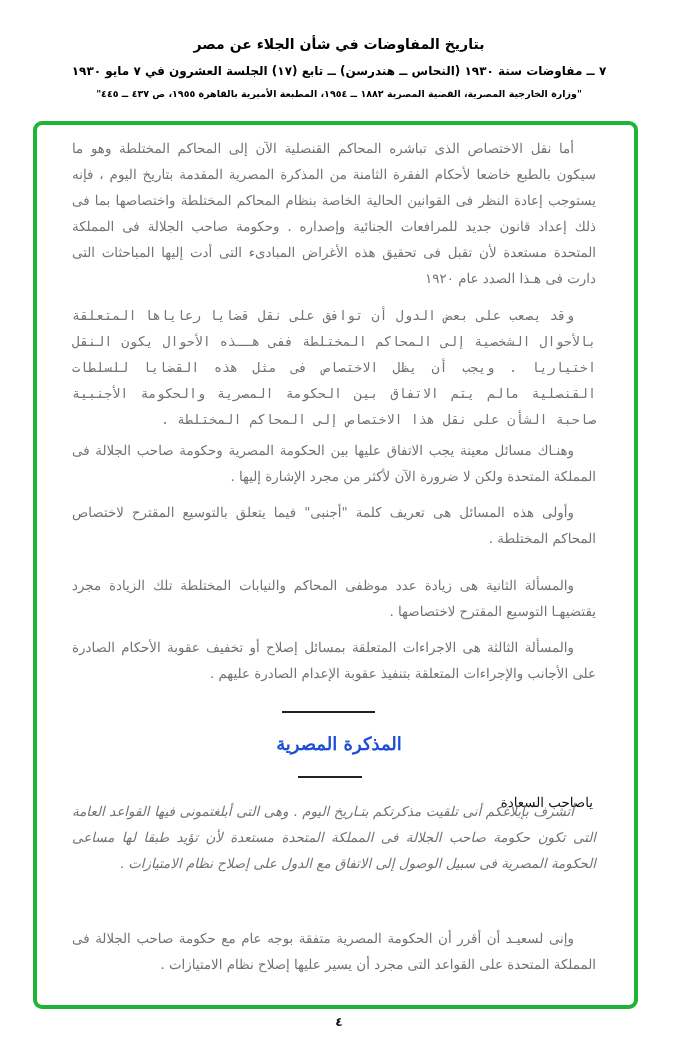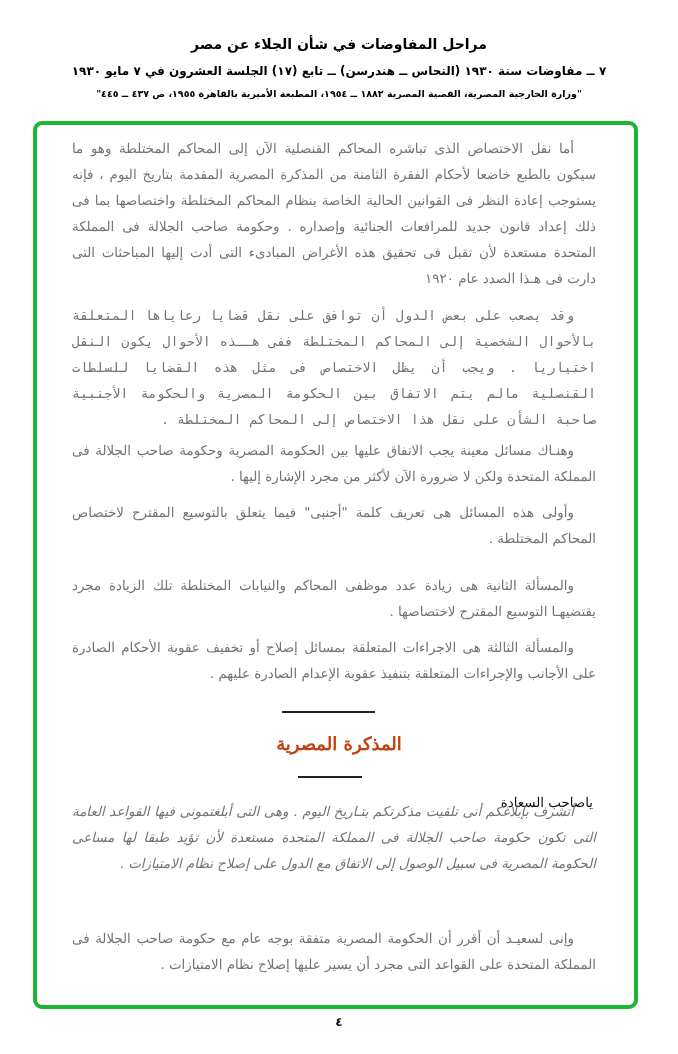--- a/index.html
+++ b/index.html
@@ -36,35 +36,35 @@
     #p5 { top: 573px; }
     #p6 { top: 635px; }
     #p7 { top: 799px; font-style: italic; }
     #p8 { top: 926px; }
 
     .sep { position: absolute; height: 2px; background: #222; }
     #sep-top { left: 282px; top: 711px; width: 93px; }
     #sep-bottom { left: 298px; top: 776px; width: 64px; }
     #memo-heading {
       position: absolute; left: 0; width: 678px; top: 733px; text-align: center;
-      direction: rtl; font-family: "DejaVu Serif", serif; font-size: 18px; font-weight: bold; color: #c2410c;
+      direction: rtl; font-family: "DejaVu Serif", serif; font-size: 18px; font-weight: bold; color: #1d4ed8;
     }
     #salutation {
       position: absolute; left: 0; width: 593px; top: 795px; text-align: right;
       direction: rtl; font-family: "DejaVu Serif", serif; font-size: 13.4px; color: #111;
     }
     #page-number {
       position: absolute; left: 0; width: 678px; top: 1015px; text-align: center;
       font-family: "DejaVu Sans", sans-serif; font-size: 12px; font-weight: bold; color: #111;
     }
   </style>
 </head>
 <body>
 
-<div id="hdr-title" class="hdr">مراحل المفاوضات في شأن الجلاء عن مصر</div>
+<div id="hdr-title" class="hdr">بتاريخ المفاوضات في شأن الجلاء عن مصر</div>
 <div id="hdr-subtitle" class="hdr">٧ ــ مفاوضات سنة ١٩٣٠ (النحاس ــ هندرسن) ــ تابع (١٧) الجلسة العشرون في ٧ مايو ١٩٣٠</div>
 <div id="hdr-source" class="hdr">"وزارة الخارجية المصرية، القضية المصرية ١٨٨٢ ــ ١٩٥٤، المطبعة الأميرية بالقاهرة ١٩٥٥، ص ٤٣٧ ــ ٤٤٥"</div>
 
 <div class="frame" style="border-color: rgb(29, 181, 54);"></div>
 
 <div id="p1" class="para"><span class="indent"></span><span>أما نقل الاختصاص الذى تباشره المحاكم القنصلية الآن إلى المحاكم المختلطة وهو ما سيكون بالطبع خاضعا لأحكام الفقرة الثامنة من المذكرة المصرية المقدمة بتاريخ اليوم ، فإنه يستوجب إعادة النظر فى القوانين الحالية الخاصة بنظام المحاكم المختلطة واختصاصها بما فى ذلك إعداد قانون جديد للمرافعات الجنائية وإصداره . وحكومة صاحب الجلالة فى المملكة المتحدة مستعدة لأن تقبل فى تحقيق هذه الأغراض المبادىء التى أدت إليها المباحثات التى دارت فى هـذا الصدد عام ١٩٢٠</span></div>
 <div id="p2" class="para"><span class="indent"></span><span>وقد يصعب على بعض الدول أن توافق على نقل قضايا رعاياها المتعلقة بالأحوال الشخصية إلى المحاكم المختلطة ففى هــذه الأحوال يكون النقل اختياريا . ويجب أن يظل الاختصاص فى مثل هذه القضايا للسلطات القنصلية مالم يتم الاتفاق بين الحكومة المصرية والحكومة الأجنبية صاحبة الشأن على نقل هذا الاختصاص إلى المحاكم المختلطة .</span></div>
 <div id="p3" class="para"><span class="indent"></span><span>وهنـاك مسائل معينة يجب الاتفاق عليها بين الحكومة المصرية وحكومة صاحب الجلالة فى المملكة المتحدة ولكن لا ضرورة الآن لأكثر من مجرد الإشارة إليها .</span></div>
 <div id="p4" class="para"><span class="indent"></span><span>وأولى هذه المسائل هى تعريف كلمة "أجنبى" فيما يتعلق بالتوسيع المقترح لاختصاص المحاكم المختلطة .</span></div>
 <div id="p5" class="para"><span class="indent"></span><span>والمسألة الثانية هى زيادة عدد موظفى المحاكم والنيابات المختلطة تلك الزيادة مجرد يقتضيهـا التوسيع المقترح لاختصاصها .</span></div>

